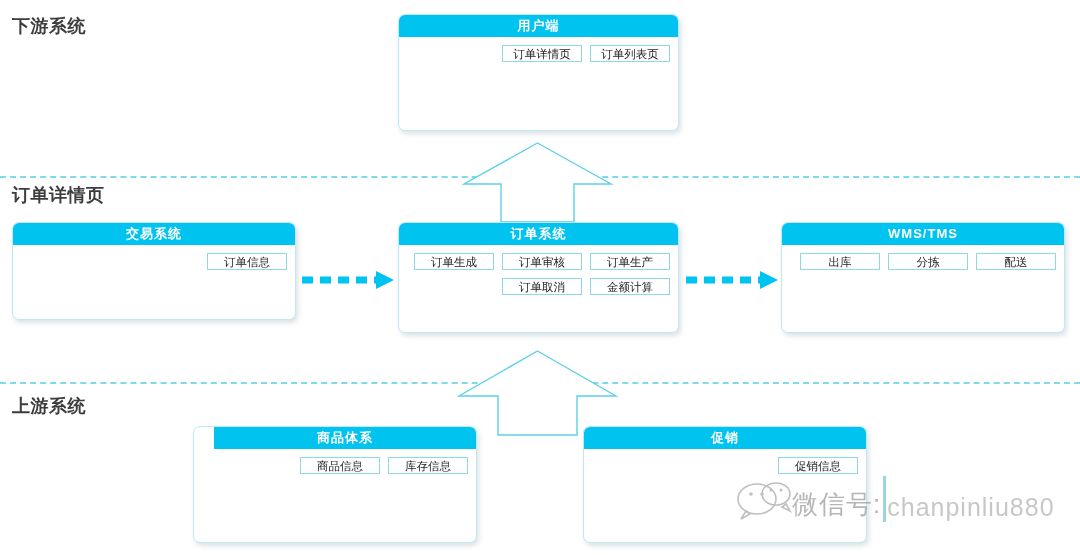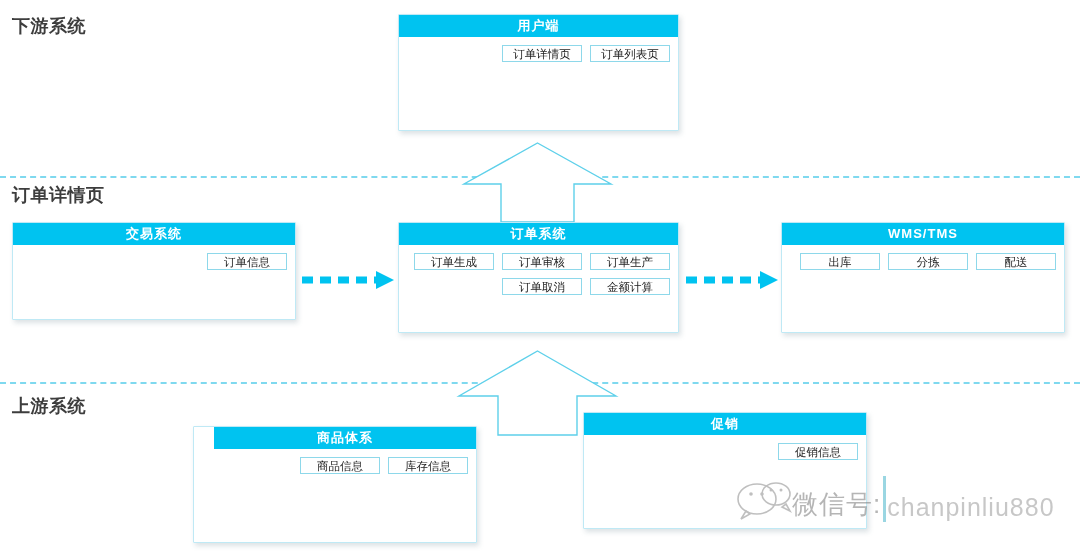--- a/index.html
+++ b/index.html
@@ -35,21 +35,21 @@
     letter-spacing: 0.5px;
     white-space: nowrap;
     z-index: 3;
   }
 
   
   .sysbox {
     position: absolute;
     background: #ffffff;
     border: 1px solid #bfe9f5;
-    border-radius: 1px;
+    border-radius: 7px;
     box-shadow: 2px 3px 5px rgba(140,160,170,0.30);
     box-sizing: border-box;
     z-index: 4;
     overflow: hidden;
   }
   .sysbox-header {
     height: 22px;
     line-height: 22px;
     background: #00c3f0;
     color: #ffffff;
@@ -200,21 +200,21 @@
   <div class="sysbox" style="left:193px; top:426px; width:284px; height:117px;padding-left:20px;">
     <div class="sysbox-header">商品体系</div>
     <div class="sysbox-body">
       <div class="chip-row">
         <div class="chip">商品信息</div>
         <div class="chip">库存信息</div>
       </div>
     </div>
   </div>
 
-  <div class="sysbox" style="left:583px; top:412px; width:284px; height:117px;">
+  <div class="sysbox" style="left:583px; top:426px; width:284px; height:117px;">
     <div class="sysbox-header">促销</div>
     <div class="sysbox-body">
       <div class="chip-row">
         <div class="chip">促销信息</div>
       </div>
     </div>
   </div>
 
   <div id="watermark" style="left:736px; top:476px;">
     <svg width="56" height="42" viewBox="0 0 56 42">

